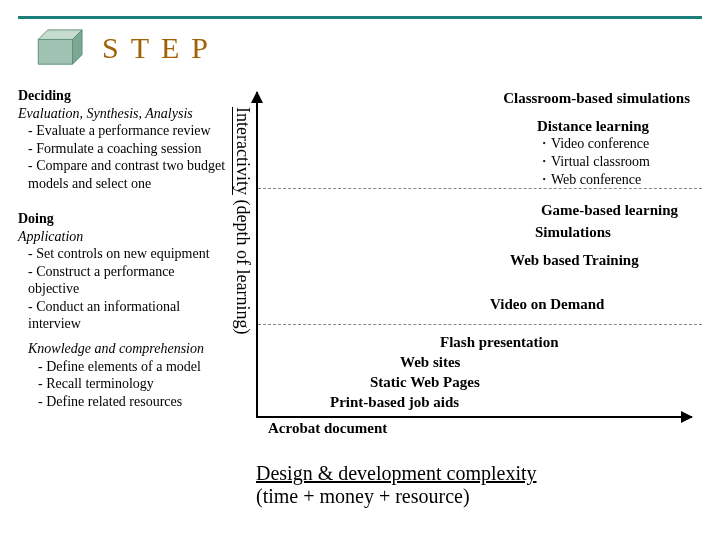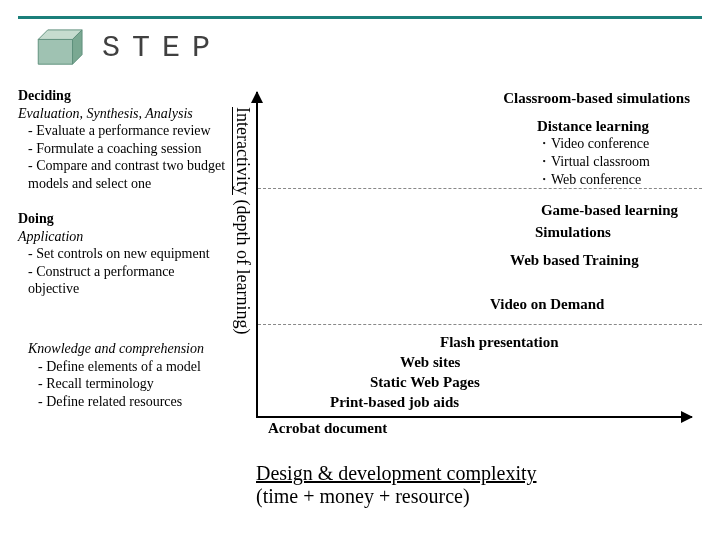--- a/index.html
+++ b/index.html
@@ -27,24 +27,24 @@
     display: flex;
     align-items: center;
     gap: 10px;
   }
   .cube {
     width: 58px;
     height: 40px;
     position: relative;
   }
   .step-text {
-    font-family: Liberation Mono, monospace;
+    font-family: Liberation Serif, serif;
     font-size: 30px;
     letter-spacing: 12px;
-    color: #404040;
+    color: #a16207;
     font-weight: 400;
   }
   .axis-y {
     position: absolute;
     writing-mode: vertical-rl;
     transform: rotate(0deg);
     left: 232px;
     top: 107px;
     height: 310px;
     font-size: 18px;
@@ -172,20 +172,21 @@
     <li>Compare and contrast two budget models and select one</li>
   </ul>
 </div>
 
 <div class="block doing">
   <div class="title">Doing</div>
   <div class="sub">Application</div>
   <ul>
     <li>Set controls on new equipment</li>
     <li>Construct a performance objective</li>
+    <li>Conduct an informational interview</li>
   </ul>
 </div>
 
 <div class="block knowing">
   <div class="sub">Knowledge and comprehension</div>
   <ul>
     <li>Define elements of a model</li>
     <li>Recall terminology</li>
     <li>Define related resources</li>
   </ul>

